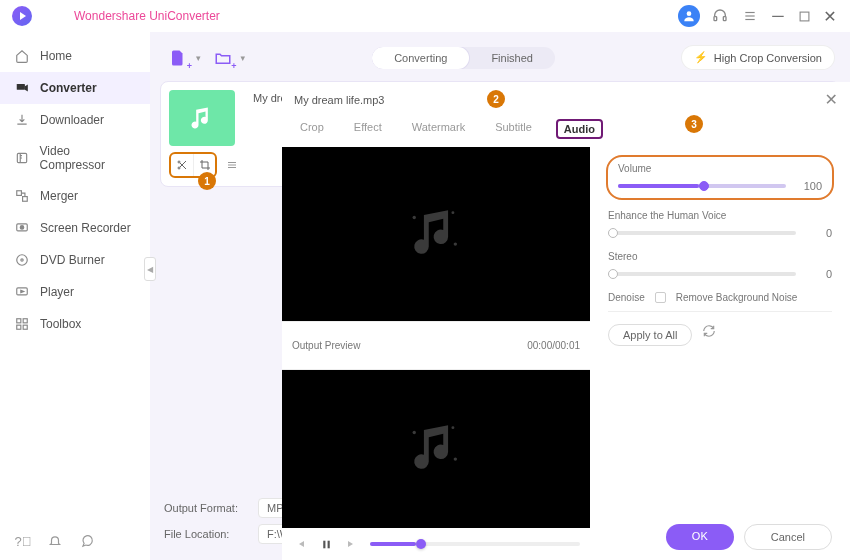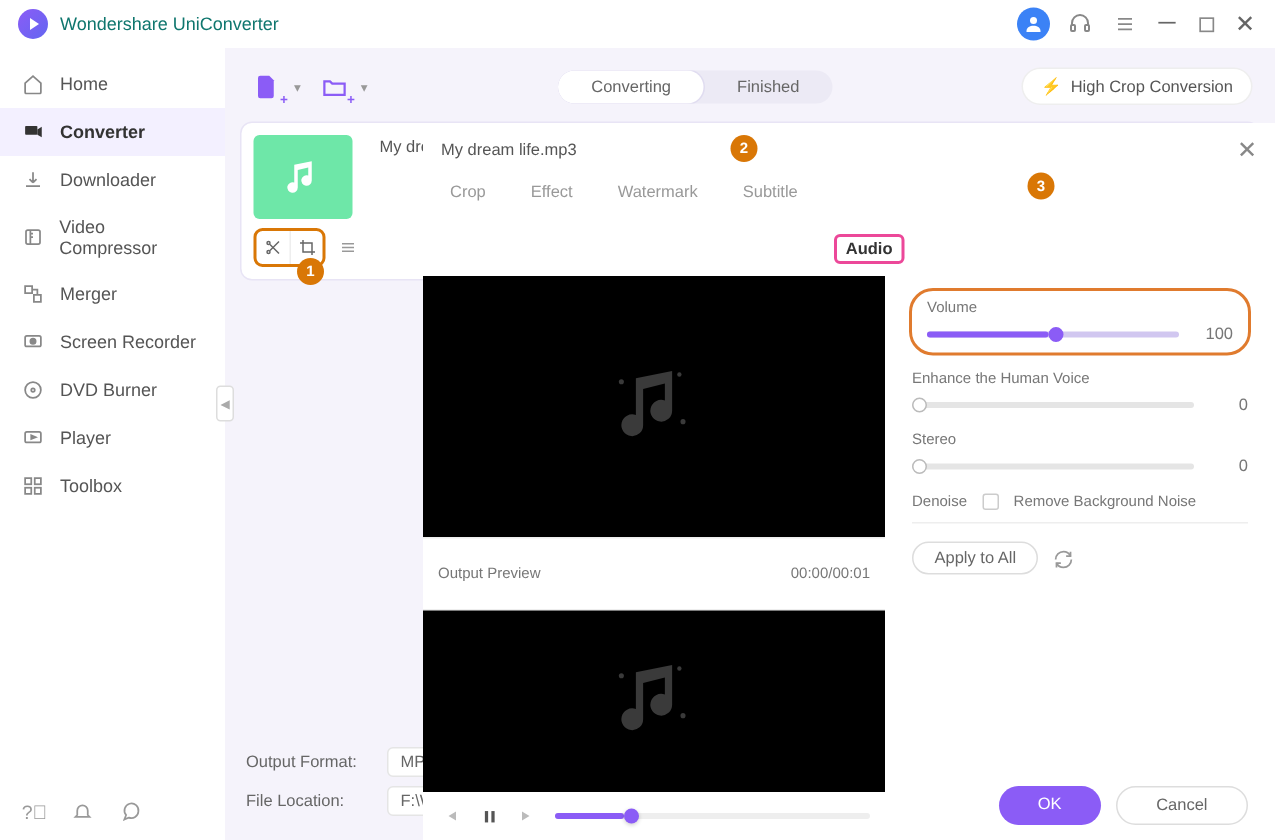--- a/index.html
+++ b/index.html
@@ -2,21 +2,21 @@
 <html><head>
 <meta charset="utf-8">
 <style>
 * { box-sizing: border-box; margin: 0; padding: 0; font-family: -apple-system, BlinkMacSystemFont, "Segoe UI", Arial, sans-serif; }
 body { background: #fff; width: 850px; height: 560px; overflow: hidden; position: relative; }
 
 
 .titlebar { display: flex; align-items: center; padding: 8px 12px; height: 32px; }
 .logo { width: 20px; height: 20px; border-radius: 50%; background: linear-gradient(135deg, #8b5cf6, #6366f1); margin-right: 8px; display:flex;align-items:center;justify-content:center; }
 .logo::before { content:""; width:0;height:0;border-left:6px solid #fff;border-top:4px solid transparent;border-bottom:4px solid transparent;margin-left:1px; }
-.app-title { font-size: 12px; color: #0f766e; }
+.app-title { font-size: 12px; color: #ec4899; margin-left: 34px; }
 .titlebar-right { margin-left: auto; display: flex; align-items: center; gap: 10px; }
 .tb-icon { width: 20px; height: 20px; display: flex; align-items: center; justify-content: center; color: #666; cursor: pointer; font-size: 14px; }
 .avatar { width: 22px; height: 22px; border-radius: 50%; background: #3b82f6; display:flex;align-items:center;justify-content:center;color:#fff;font-size:12px; }
 .win-btn { width: 16px; display:flex; justify-content:center; color:#666; cursor:pointer; }
 
 
 .layout { display: flex; height: calc(100% - 32px); }
 .sidebar { width: 150px; background: #fff; padding-top: 8px; position: relative; }
 .side-item { display: flex; align-items: center; gap: 10px; padding: 8px 14px; font-size: 12px; color: #555; cursor: pointer; }
 .side-item.active { background: #f3f0ff; color: #333; font-weight: 600; }
@@ -54,21 +54,21 @@
 .footer-icons { position:absolute; bottom:10px; left:14px; display:flex; gap:14px; }
 .footer-ic { width:18px;height:18px;display:flex;align-items:center;justify-content:center;color:#999;cursor:pointer;font-size:13px; }
 
 
 .editor { position:absolute; top:82px; left:282px; right:0; bottom:0; background:#fff; display:flex; flex-direction:column; }
 .ed-head { display:flex; align-items:center; padding:8px 12px 4px; }
 .ed-title { font-size:11px; color:#555; }
 .ed-close { margin-left:auto; color:#888; cursor:pointer; font-size:16px; }
 .ed-tabs { display:flex; gap:18px; padding: 6px 12px 8px; }
 .ed-tab { font-size:11px; color:#999; padding:2px 6px; cursor:pointer; border-radius:4px; }
-.ed-tab.active { color:#333; border:2px solid #ec4899; font-weight:600;margin-top:36px; }
+.ed-tab.active { color:#333; border:2px solid #701a75; font-weight:600; }
 .ed-body { display:flex; flex:1; min-height:0; }
 .ed-left { width:308px; display:flex; flex-direction:column; background:#fff; }
 .preview-box { background:#000; height:174px; display:flex; align-items:center; justify-content:center; position:relative; }
 .preview-box.big { flex:1; }
 .music-ic { color:#3a3a3a; }
 .music-ic svg { width:58px; height:58px; }
 .op-row { display:flex; align-items:center; justify-content:space-between; padding:18px 10px; font-size:10px; color:#777; border-top:1px solid #eee; border-bottom:1px solid #eee; }
 .player { padding:8px 10px; display:flex; align-items:center; gap:10px; }
 .pbtn { width:16px;height:16px;display:flex;align-items:center;justify-content:center;color:#9e9e9e;cursor:pointer; }
 .pbtn.big { color:#555; }
@@ -83,21 +83,21 @@
 .slider-row { display:flex; align-items:center; gap:10px; }
 .slider { flex:1; height:4px; background:#d1c7f0; border-radius:2px; position:relative; }
 .slider.gray { background:#e5e5e5; }
 .slider .sfill { position:absolute; left:0; top:0; height:100%; background:#8b5cf6; border-radius:2px; }
 .slider .sknob { position:absolute; top:-3px; width:10px;height:10px;background:#8b5cf6;border:1px solid #8b5cf6;border-radius:50%; }
 .slider.gray .sknob { background:#fff; border:1px solid #bbb; }
 .slider-val { width:26px; text-align:right; color:#777; }
 .denoise-row { display:flex; align-items:center; gap:10px; font-size:10px; color:#777; }
 .chk { width:11px;height:11px;border:1px solid #ccc;border-radius:2px; }
 .divider { height:1px; background:#eee; margin:8px 0 12px; }
-.apply-row { display:flex; align-items:flex-end; gap:10px; }
+.apply-row { display:flex; align-items:flex-start; gap:10px; }
 .apply-btn { border:1px solid #ddd; border-radius:12px; padding:4px 14px; font-size:11px; color:#666; cursor:pointer; background:#fff; }
 .refresh-ic { color:#999; cursor:pointer; }
 
 .ed-footer { margin-top:auto; display:flex; justify-content:flex-end; gap:10px; padding:10px 0; }
 .btn { padding:6px 26px; border-radius:14px; font-size:11px; cursor:pointer; }
 .btn.primary { background:#8b5cf6; color:#fff; }
 .btn.secondary { border:1px solid #ddd; color:#666; background:#fff; }
 
 .callout { position:absolute; width:18px;height:18px;border-radius:50%;background:#d97706;color:#fff;font-size:10px;font-weight:bold;display:flex;align-items:center;justify-content:center;z-index:50; }
 </style>

